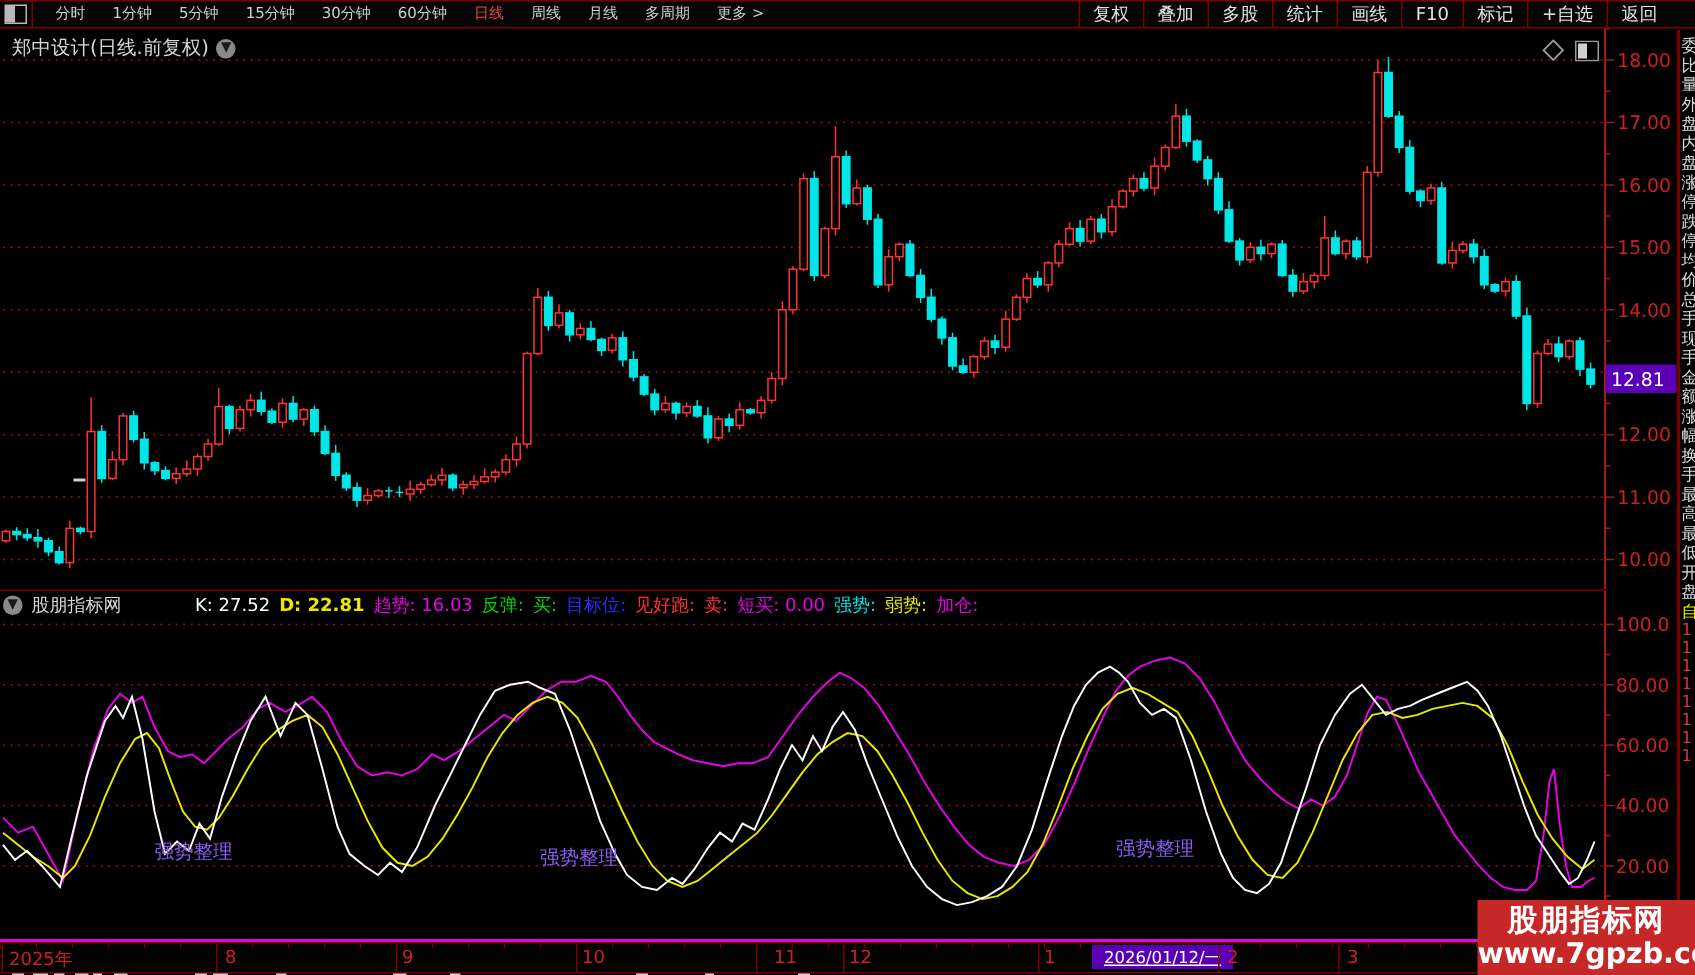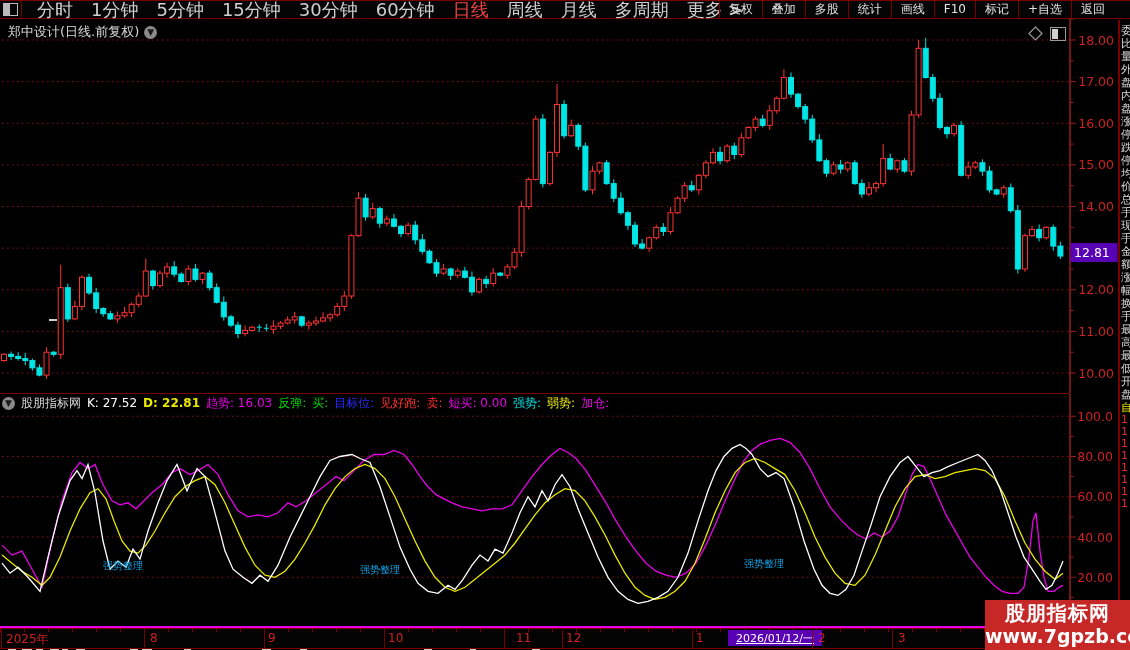--- a/index.html
+++ b/index.html
@@ -5,35 +5,35 @@
   html,body{margin:0;padding:0;background:#000;}
   #screen{position:relative;width:1130px;height:650px;background:#000;overflow:hidden;
           font-family:"DejaVu Sans","Liberation Sans",sans-serif;}
   
   #toolbar{position:absolute;left:0;top:0;width:1130px;height:19px;background:#050505;
            border-top:1px solid #7a0000;border-bottom:1px solid #7a0000;box-sizing:border-box;
            display:flex;align-items:center;}
   #tb-icon{width:15px;height:13px;margin:0 3px;border:1px solid #b9b9b9;box-sizing:border-box;
            background:linear-gradient(90deg,#b9b9b9 0 45%,#050505 45%);flex:0 0 auto;}
   #tb-left{display:flex;align-items:center;height:100%;border-left:1px solid #7a0000;padding-left:6px;}
-  .tb-item{color:#cfcfcf;font-size:18px;line-height:17px;padding:0 9px;white-space:nowrap;cursor:default;}
+  .tb-item{color:#cfcfcf;font-size:10px;line-height:17px;padding:0 9px;white-space:nowrap;cursor:default;}
   .tb-item.active{color:#ef4444;}
   #tb-right{position:absolute;right:16px;top:0;height:17px;display:flex;align-items:center;}
   .tbr-item{color:#e2e2e2;font-size:12px;line-height:17px;padding:0 9px;border-left:1px solid #7a0000;
             height:17px;display:flex;align-items:center;white-space:nowrap;}
   #candle-svg,#indic-svg{position:absolute;left:0;top:0;}
   #chart-title{position:absolute;left:8px;top:23px;color:#d8d8d8;font-size:13px;z-index:5;display:flex;align-items:center;gap:5px;}
   .circle-chev{width:13px;height:13px;border-radius:50%;background:#8a8a8a;color:#1a1a1a;font-size:9px;
                display:inline-flex;align-items:center;justify-content:center;line-height:13px;}
   #corner-icons{position:absolute;left:1028px;top:26px;z-index:5;display:flex;gap:7px;align-items:center;}
   #pane-sep{position:absolute;left:0;top:393px;width:1070px;height:1px;background:#7a0000;}
   
   #indic-header{position:absolute;left:2px;top:396px;height:14px;display:flex;align-items:center;gap:6px;z-index:6;}
   .ih-item{font-size:12px;line-height:14px;white-space:nowrap;}
-  .indic-ann{position:absolute;color:#0ea5e9;font-size:10px;z-index:4;white-space:nowrap;}
+  .indic-ann{position:absolute;color:#8b5cf6;font-size:13px;z-index:4;white-space:nowrap;}
   
   #date-axis{position:absolute;left:0;top:628px;width:1002px;height:20px;background:#030303;
              border-top:1px solid #7a0000;box-sizing:border-box;}
   #date-ticks{position:absolute;left:0;top:0;width:1130px;height:3px;
               background:repeating-linear-gradient(90deg,#7a0000 0 1px,transparent 1px 24px);}
   .da-sep{position:absolute;top:1px;width:1px;height:18px;background:#7a0000;}
   .da-label{position:absolute;top:2px;color:#cf2020;font-size:12px;white-space:nowrap;}
   #da-highlight{position:absolute;top:1px;height:16px;background:#5a00b4;color:#fff;font-size:11px;
                 display:flex;align-items:center;justify-content:center;padding:0 4px;}
   #bottom-line{position:absolute;left:0;top:648px;width:1130px;height:1px;background:#7a0000;}
@@ -438,21 +438,21 @@
       <text x="1114" y="358.54" fill="#cf2020" font-size="12.5" text-anchor="end">10.00</text>
       <rect x="1070.5" y="224" width="47" height="19" fill="#5a00b4"></rect>
       <text x="1074" y="238" fill="#fff" font-size="12.5">12.81</text>
     </svg>
 
   <div id="pane-sep"></div>
 
   <div id="indic-header">
     <span class="circle-chev">▼</span>
   <span class="ih-item" style="color: rgb(216, 216, 216);">股朋指标网</span>
-      <span class="ih-item" style="color: rgb(255, 255, 255);">K: 27.52</span>
+      <span class="ih-item" style="color: rgb(255, 255, 255); margin-left: 43px;">K: 27.52</span>
       <span class="ih-item" style="color: rgb(232, 232, 0); font-weight: bold;">D: 22.81</span>
       <span class="ih-item" style="color: rgb(232, 0, 232);">趋势: 16.03</span>
       <span class="ih-item" style="color: rgb(0, 216, 0);">反弹:</span>
       <span class="ih-item" style="color: rgb(0, 216, 0);">买:</span>
       <span class="ih-item" style="color: rgb(42, 42, 255);">目标位:</span>
       <span class="ih-item" style="color: rgb(255, 50, 50);">见好跑:</span>
       <span class="ih-item" style="color: rgb(255, 50, 50);">卖:</span>
       <span class="ih-item" style="color: rgb(232, 0, 232);">短买: 0.00</span>
       <span class="ih-item" style="color: rgb(0, 229, 229);">强势:</span>
       <span class="ih-item" style="color: rgb(232, 232, 0);">弱势:</span>

